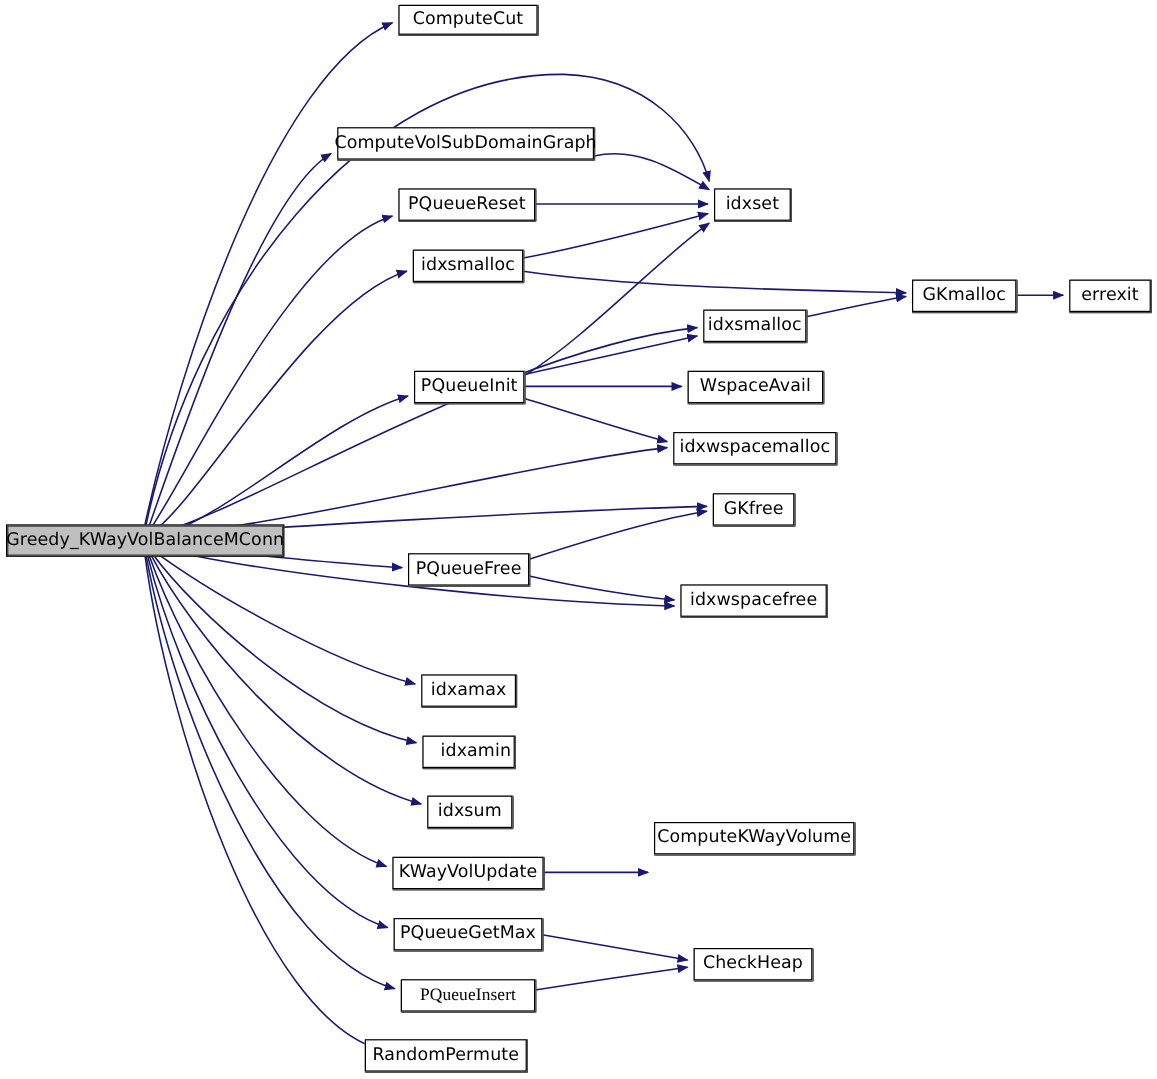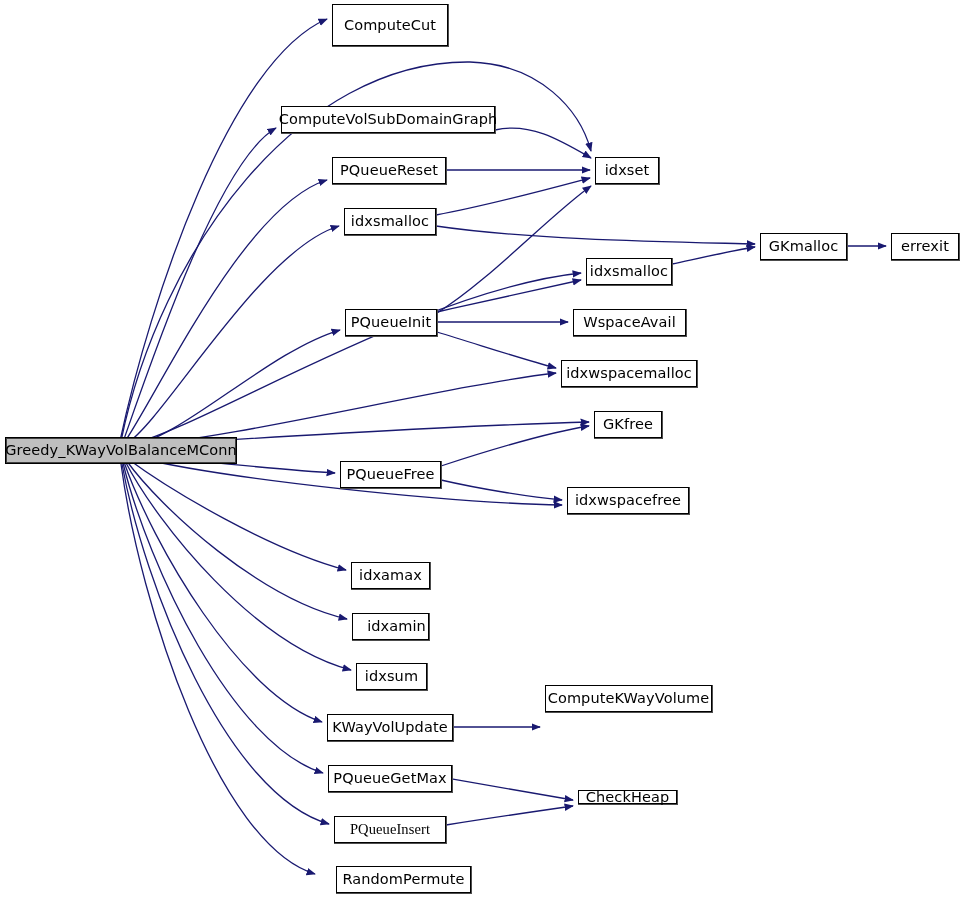--- a/index.html
+++ b/index.html
@@ -90,21 +90,21 @@
         <path d="M441,480 C480,489 530,497 562,500" marker-end="url(#arrow)" stroke="#191970"></path>
         <path d="M453,727 L540,727" marker-end="url(#arrow)" stroke="#191970"></path>
         <path d="M452,779 C500,787 548,796 573,800" marker-end="url(#arrow)" stroke="#191970"></path>
         <path d="M446,825 C490,818 545,810 573,806" marker-end="url(#arrow)" stroke="#191970"></path>
       </g>
   </svg>
   <div id="node-layer">
       <div class="node root" style="left: 5px; top: 437px; width: 232px; height: 27px;">
         <span>Greedy_KWayVolBalanceMConn</span>
       </div>
-      <div class="node shadow" style="left: 332px; top: 4px; width: 116px; height: 42px;">
+      <div class="node shadow" style="left: 332px; top: 4px; width: 116px; height: 25px;">
         <span>ComputeCut</span>
       </div>
       <div class="node shadow" style="left: 281px; top: 106px; width: 214px; height: 27px;">
         <span>ComputeVolSubDomainGraph</span>
       </div>
       <div class="node shadow" style="left: 332px; top: 157px; width: 114px; height: 27px;">
         <span>PQueueReset</span>
       </div>
       <div class="node shadow" style="left: 344px; top: 208px; width: 92px; height: 27px;">
         <span>idxsmalloc</span>
@@ -150,23 +150,23 @@
       </div>
       <div class="node shadow" style="left: 327px; top: 714px; width: 126px; height: 27px;">
         <span>KWayVolUpdate</span>
       </div>
       <div class="node shadow" style="left: 545px; top: 685px; width: 167px; height: 27px;">
         <span>ComputeKWayVolume</span>
       </div>
       <div class="node shadow" style="left: 328px; top: 765px; width: 124px; height: 27px;">
         <span>PQueueGetMax</span>
       </div>
-      <div class="node shadow" style="left: 578px; top: 790px; width: 99px; height: 14px;">
+      <div class="node shadow" style="left: 578px; top: 790px; width: 99px; height: 27px;">
         <span>CheckHeap</span>
       </div>
       <div class="node shadow" style="left: 334px; top: 816px; width: 112px; height: 27px; font-family: Liberation Serif, serif;">
         <span>PQueueInsert</span>
       </div>
-      <div class="node shadow" style="left: 336px; top: 866px; width: 135px; height: 27px;">
+      <div class="node shadow" style="left: 304px; top: 866px; width: 135px; height: 27px;">
         <span>RandomPermute</span>
       </div>
     </div>
 </div>
 
 </body></html>

